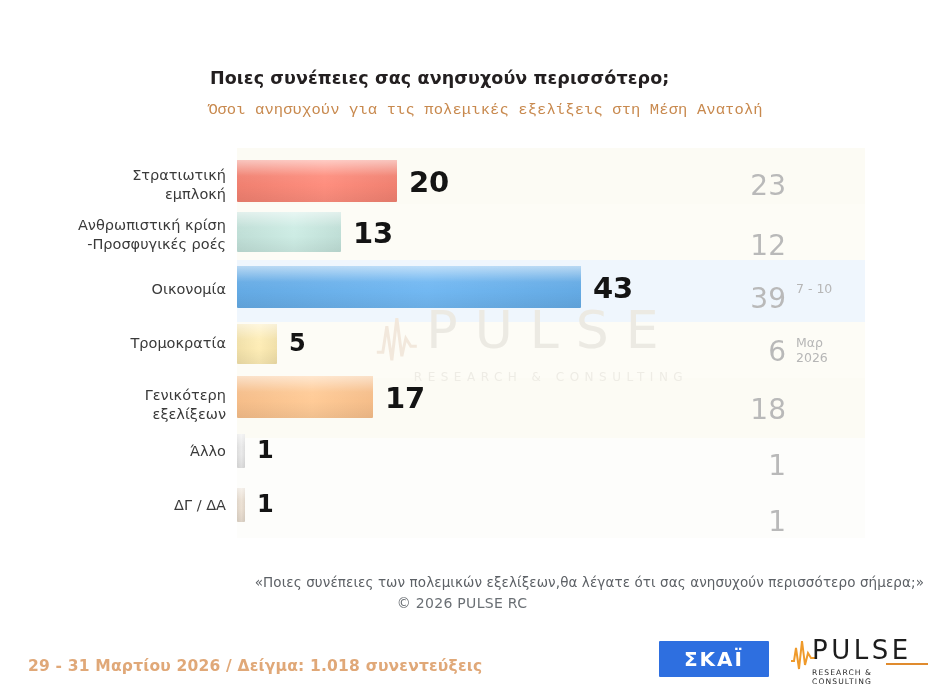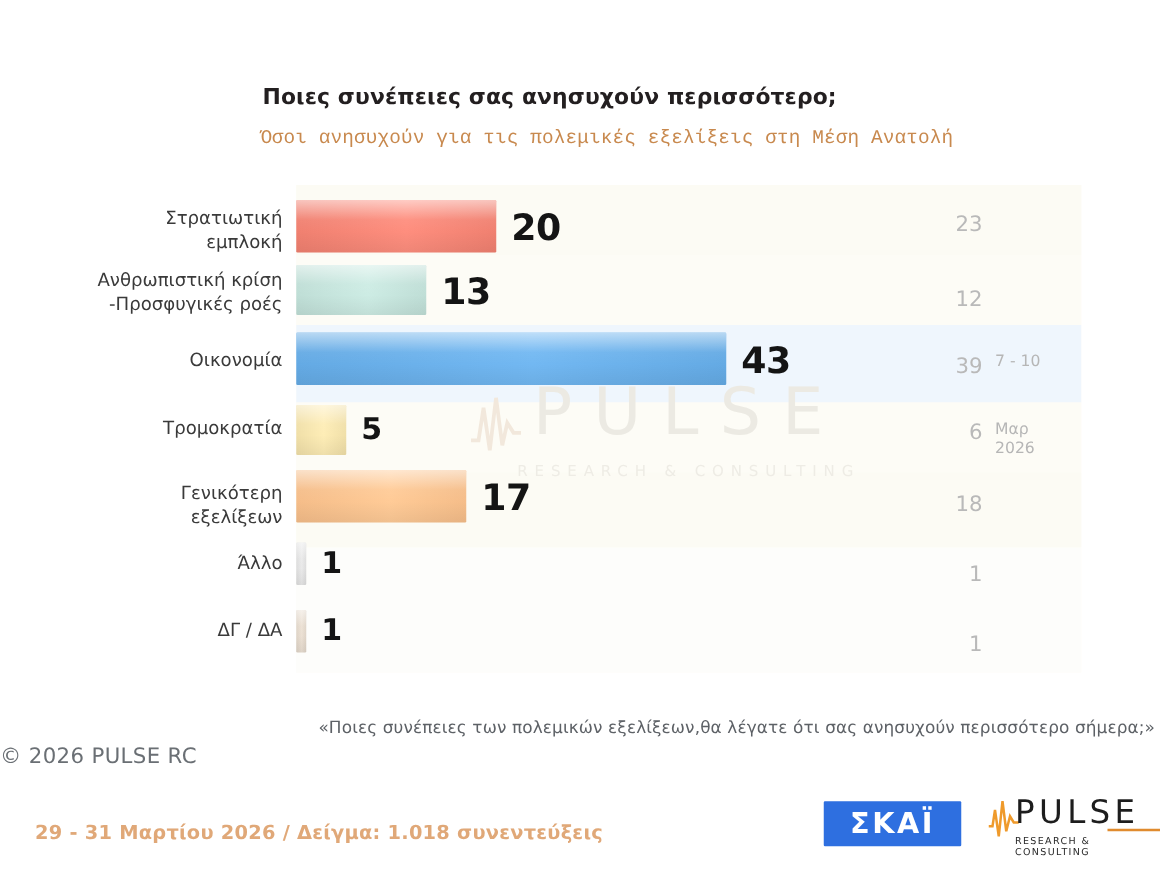--- a/index.html
+++ b/index.html
@@ -72,50 +72,50 @@
   }
   .val{
     position:absolute;font-size:29px;font-weight:bold;color:#141414;
     line-height:1;letter-spacing:-.3px;
   }
   .val.small{font-size:24px;}
 
   
   .prev{
     position:absolute;width:60px;text-align:right;
-    font-size:17px;color:#b9b9b9;line-height:1;
+    font-size:28px;color:#b9b9b9;line-height:1;
   }
   .note{
     position:absolute;left:796px;width:74px;text-align:left;
     font-size:12.5px;color:#b6b6b6;line-height:1.22;
   }
 
   
   .foot-q{
     position:absolute;left:0;top:574px;width:924px;text-align:right;
     font-size:13.5px;color:#5d6166;letter-spacing:.1px;
   }
   .foot-c{
-    position:absolute;left:0;top:595px;width:924px;text-align:left;
-    font-size:17px;color:#6a6f74;letter-spacing:.3px;
+    position:absolute;left:0;top:595px;width:924px;text-align:center;
+    font-size:14px;color:#6a6f74;letter-spacing:.3px;
   }
   .datebar{
     position:absolute;left:28px;top:657px;
     font-size:15.5px;font-weight:bold;color:#e0a878;
     letter-spacing:.2px;
   }
 
   
   .skai{
     position:absolute;left:659px;top:641px;width:110px;height:36px;
     background:#2e6fe0;border-radius:1px;
     display:flex;align-items:center;justify-content:center;
   }
   .skai-txt{
-    color:#ffffff;font-size:23px;font-weight:bold;letter-spacing:2px;
+    color:#ffffff;font-size:20px;font-weight:bold;letter-spacing:2px;
     font-family:"DejaVu Sans","Liberation Sans",sans-serif;
   }
   .pulse-logo{
     position:absolute;left:790px;top:637px;width:140px;height:46px;
   }
   .pl-main{
     position:absolute;left:22px;top:0;
     font-size:26px;letter-spacing:3.5px;color:#1d1d1d;line-height:1;
   }
   .pl-sub{

